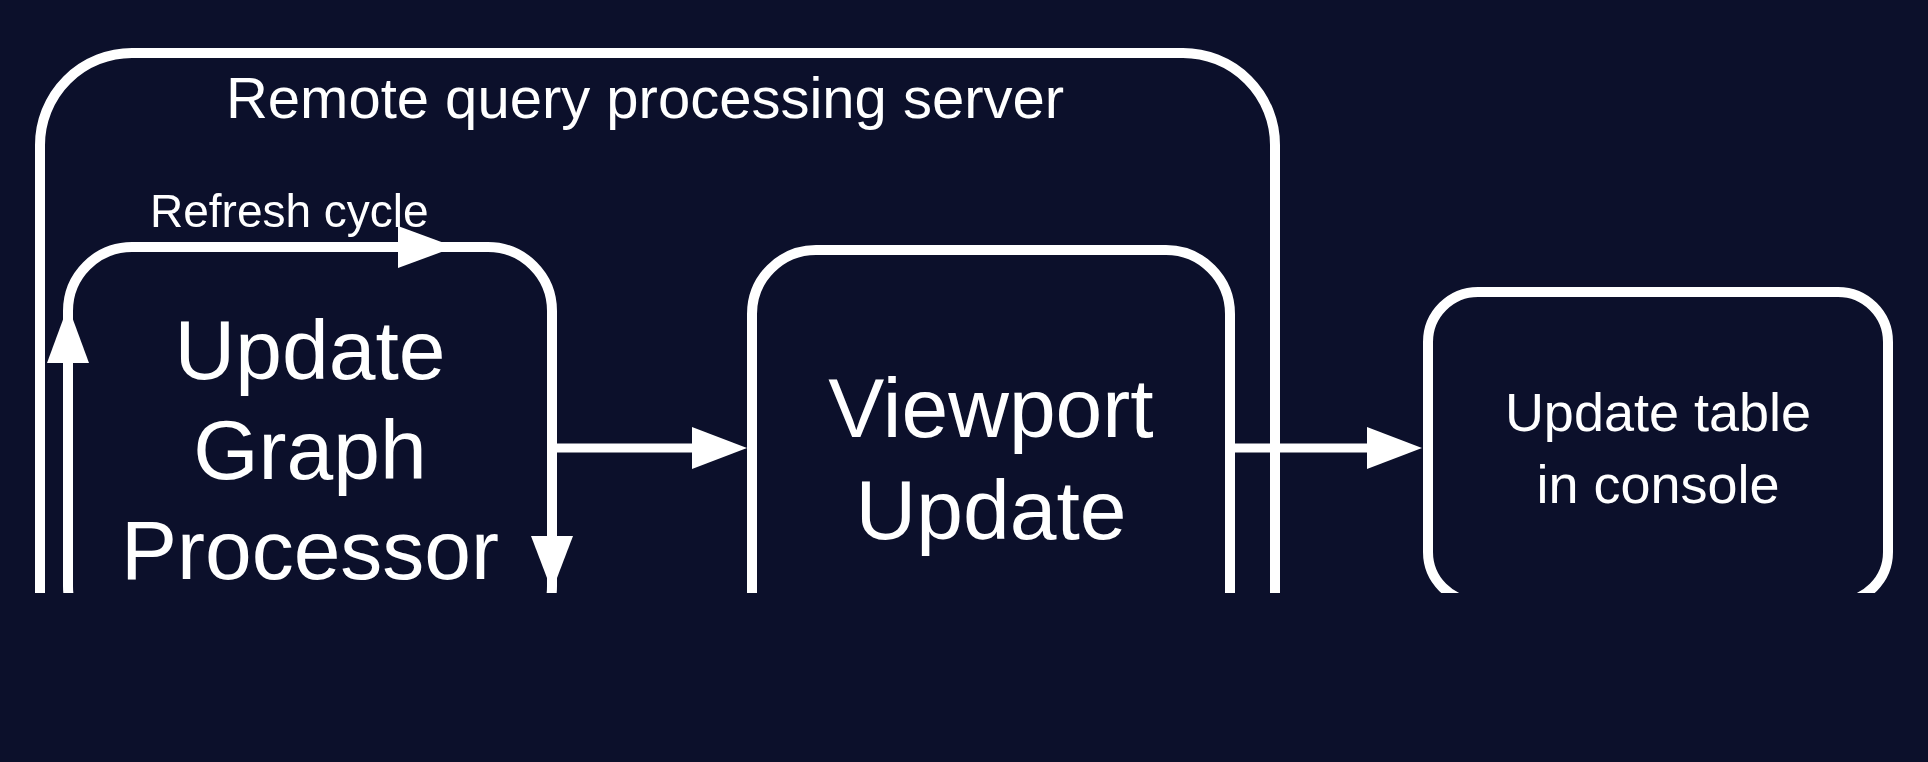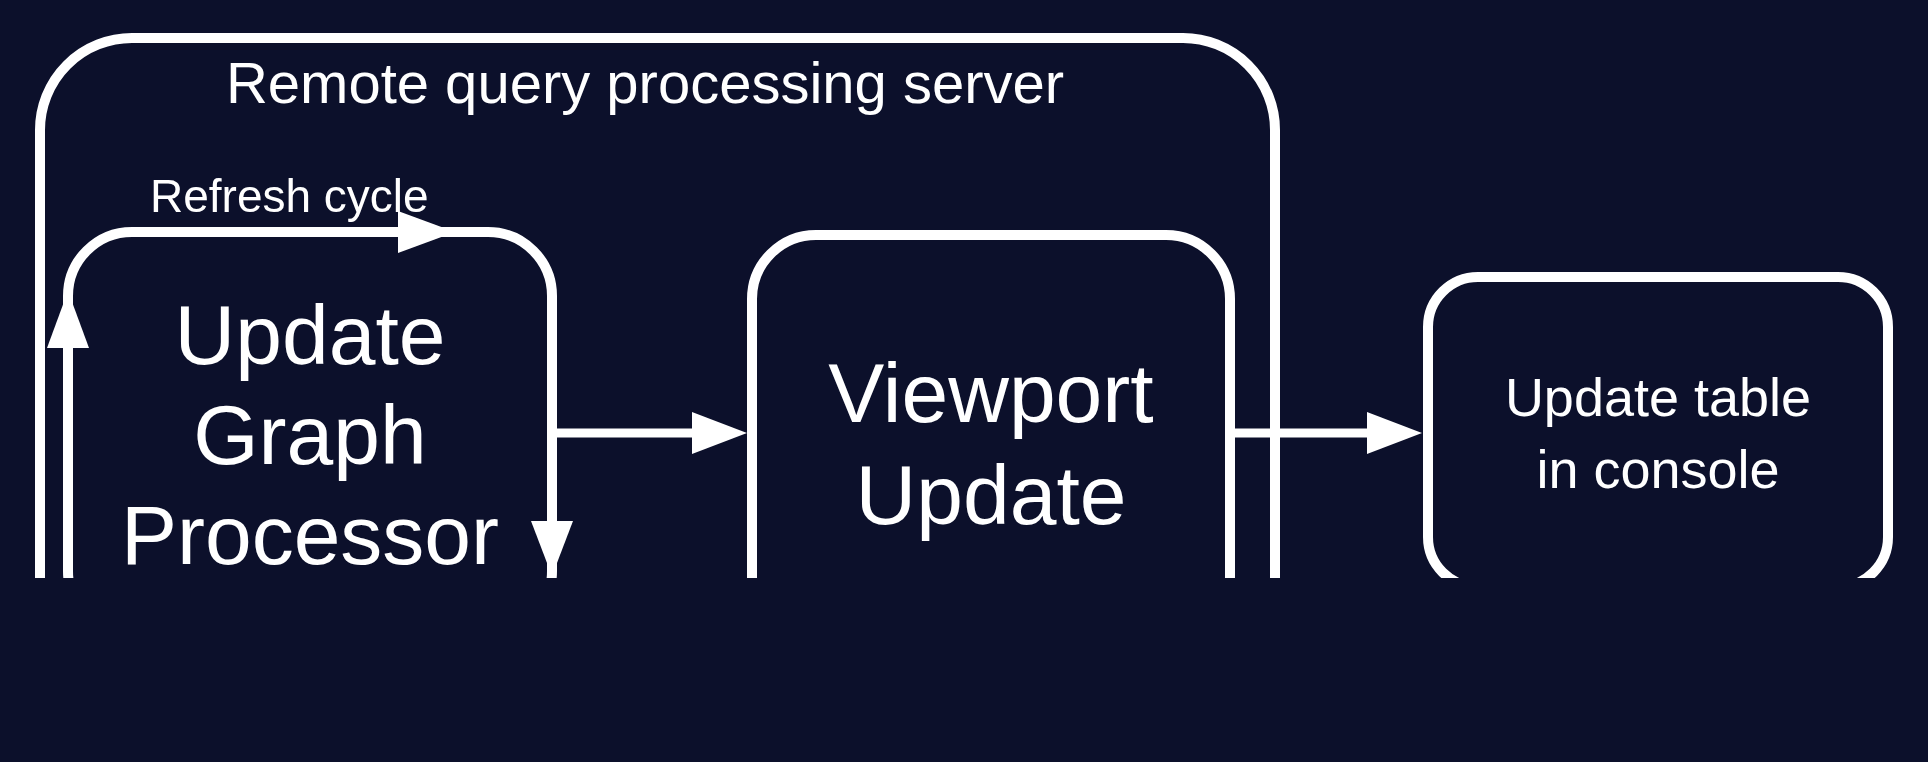--- a/index.html
+++ b/index.html
@@ -7,20 +7,21 @@
     padding: 0;
     background: #0c102b;
   }
   .stage {
     position: relative;
     width: 1928px;
     height: 578px;
     background: #0c102b;
     font-family: "Liberation Sans", sans-serif;
     overflow: hidden;
+    margin-top: 15px;
   }
   svg { display: block; }
   .shape {
     fill: none;
     stroke: #ffffff;
     stroke-width: 10;
   }
   .edge-line {
     stroke: #ffffff;
     stroke-width: 9;

